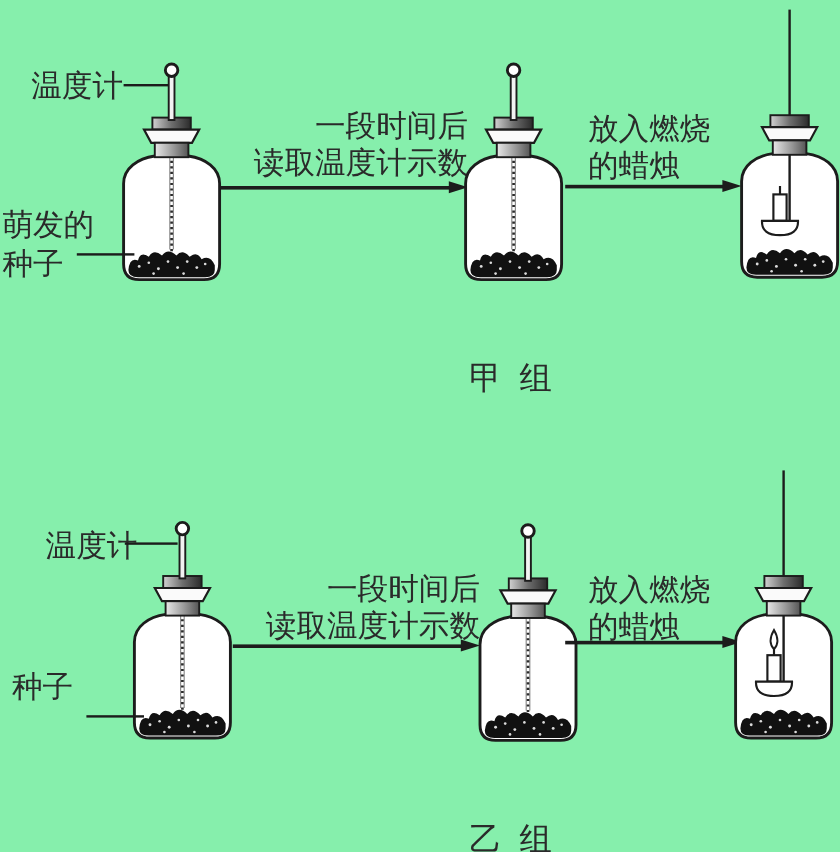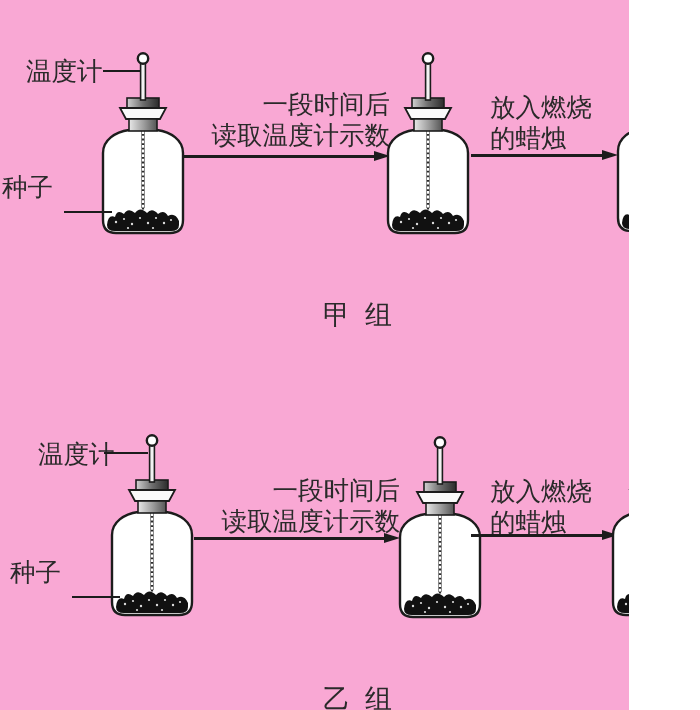--- a/index.html
+++ b/index.html
@@ -1,32 +1,32 @@
 <!DOCTYPE html>
 <html><head>
 <meta charset="utf-8">
 <style>
   html,body{margin:0;padding:0;background:#fff;}
   #canvas{
-    position:relative;width:629px;height:710px;background:#f9a8d4;overflow:hidden;
+    position:relative;width:700px;height:710px;background:#86efac;overflow:hidden;
     font-family:"Liberation Serif","DejaVu Serif",serif;color:#2a2a2a;
   }
   .abs{position:absolute;}
   .cap{font-size:25.5px;line-height:31px;white-space:nowrap;}
   .cap-center{text-align:right;}
   .pointer{position:absolute;height:2.4px;background:#1c1c1c;}
   .arrow-line{position:absolute;height:2.5px;background:#1c1c1c;}
   .arrow-head{
     position:absolute;width:0;height:0;
     border-left:16px solid #1c1c1c;
     border-top:5.5px solid transparent;
     border-bottom:5.5px solid transparent;
   }
   .group-label{
-    position:absolute;width:220px;text-align:center;
+    position:absolute;width:220px;text-align:right;
     font-size:27px;letter-spacing:15px;padding-left:15px;white-space:nowrap;
   }
   svg{display:block;overflow:visible;}
 </style>
 </head>
 <body>
 
 <svg width="0" height="0" style="position:absolute" aria-hidden="true">
   <defs>
     <linearGradient id="gradCap" x1="0" y1="0" x2="1" y2="0">
@@ -95,20 +95,21 @@
 
   <div>
     <div class="abs cap" style="left:26px;top:56px;">温度计</div>
     <div class="pointer" style="left:103px;top:70px;width:39px;"></div>
 
     <svg class="abs" style="left:98px;top:50px;" width="90" height="186" viewBox="0 0 90 186">
       <use href="#g-thermo-bottle" xlink:href="#g-thermo-bottle"></use>
     </svg>
 
     <div class="abs cap" style="left:2px;top:172px;line-height:32px;">
+      <div>萌发的</div>
       <div>种子</div>
     </div>
     <div class="pointer" style="left:64px;top:211px;width:48px;"></div>
 
     <div class="abs cap cap-center" style="left:182px;top:89px;width:208px;">
       <div>一段时间后</div>
       <div>读取温度计示数</div>
     </div>
     <div class="arrow-line" style="left:184px;top:155px;width:191px;"></div>
     <div class="arrow-head" style="left:374px;top:151px;"></div>

